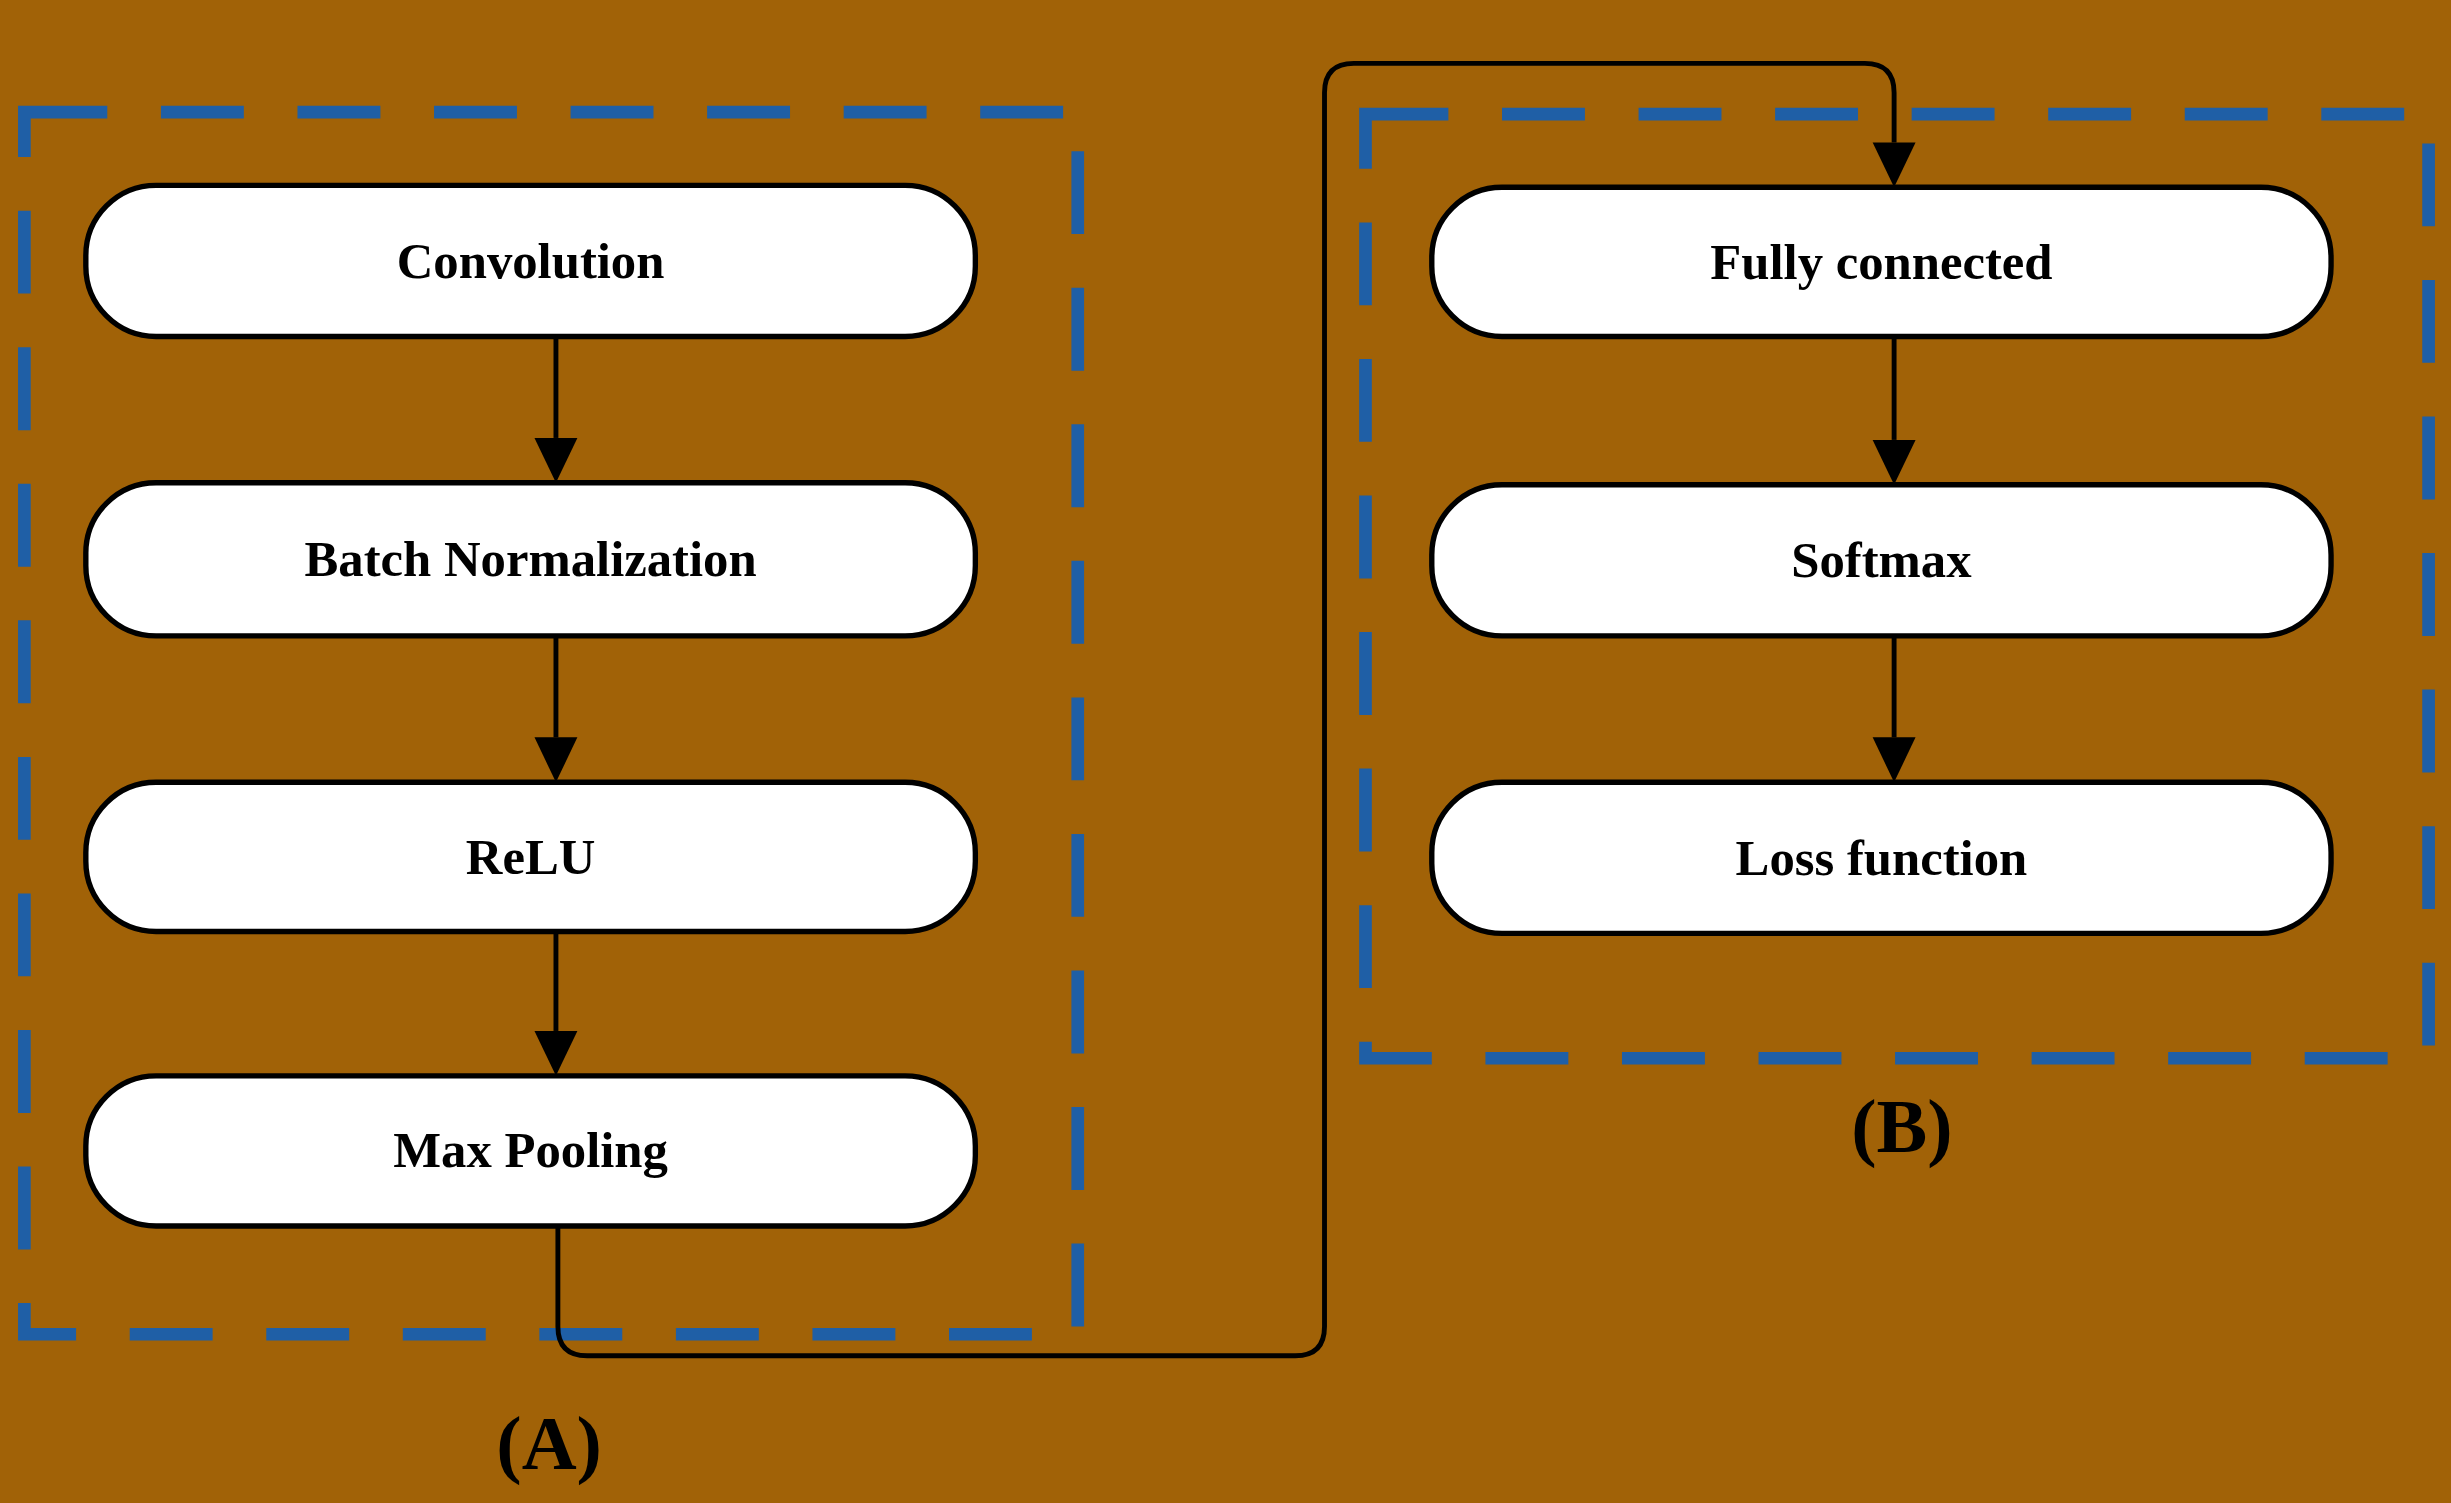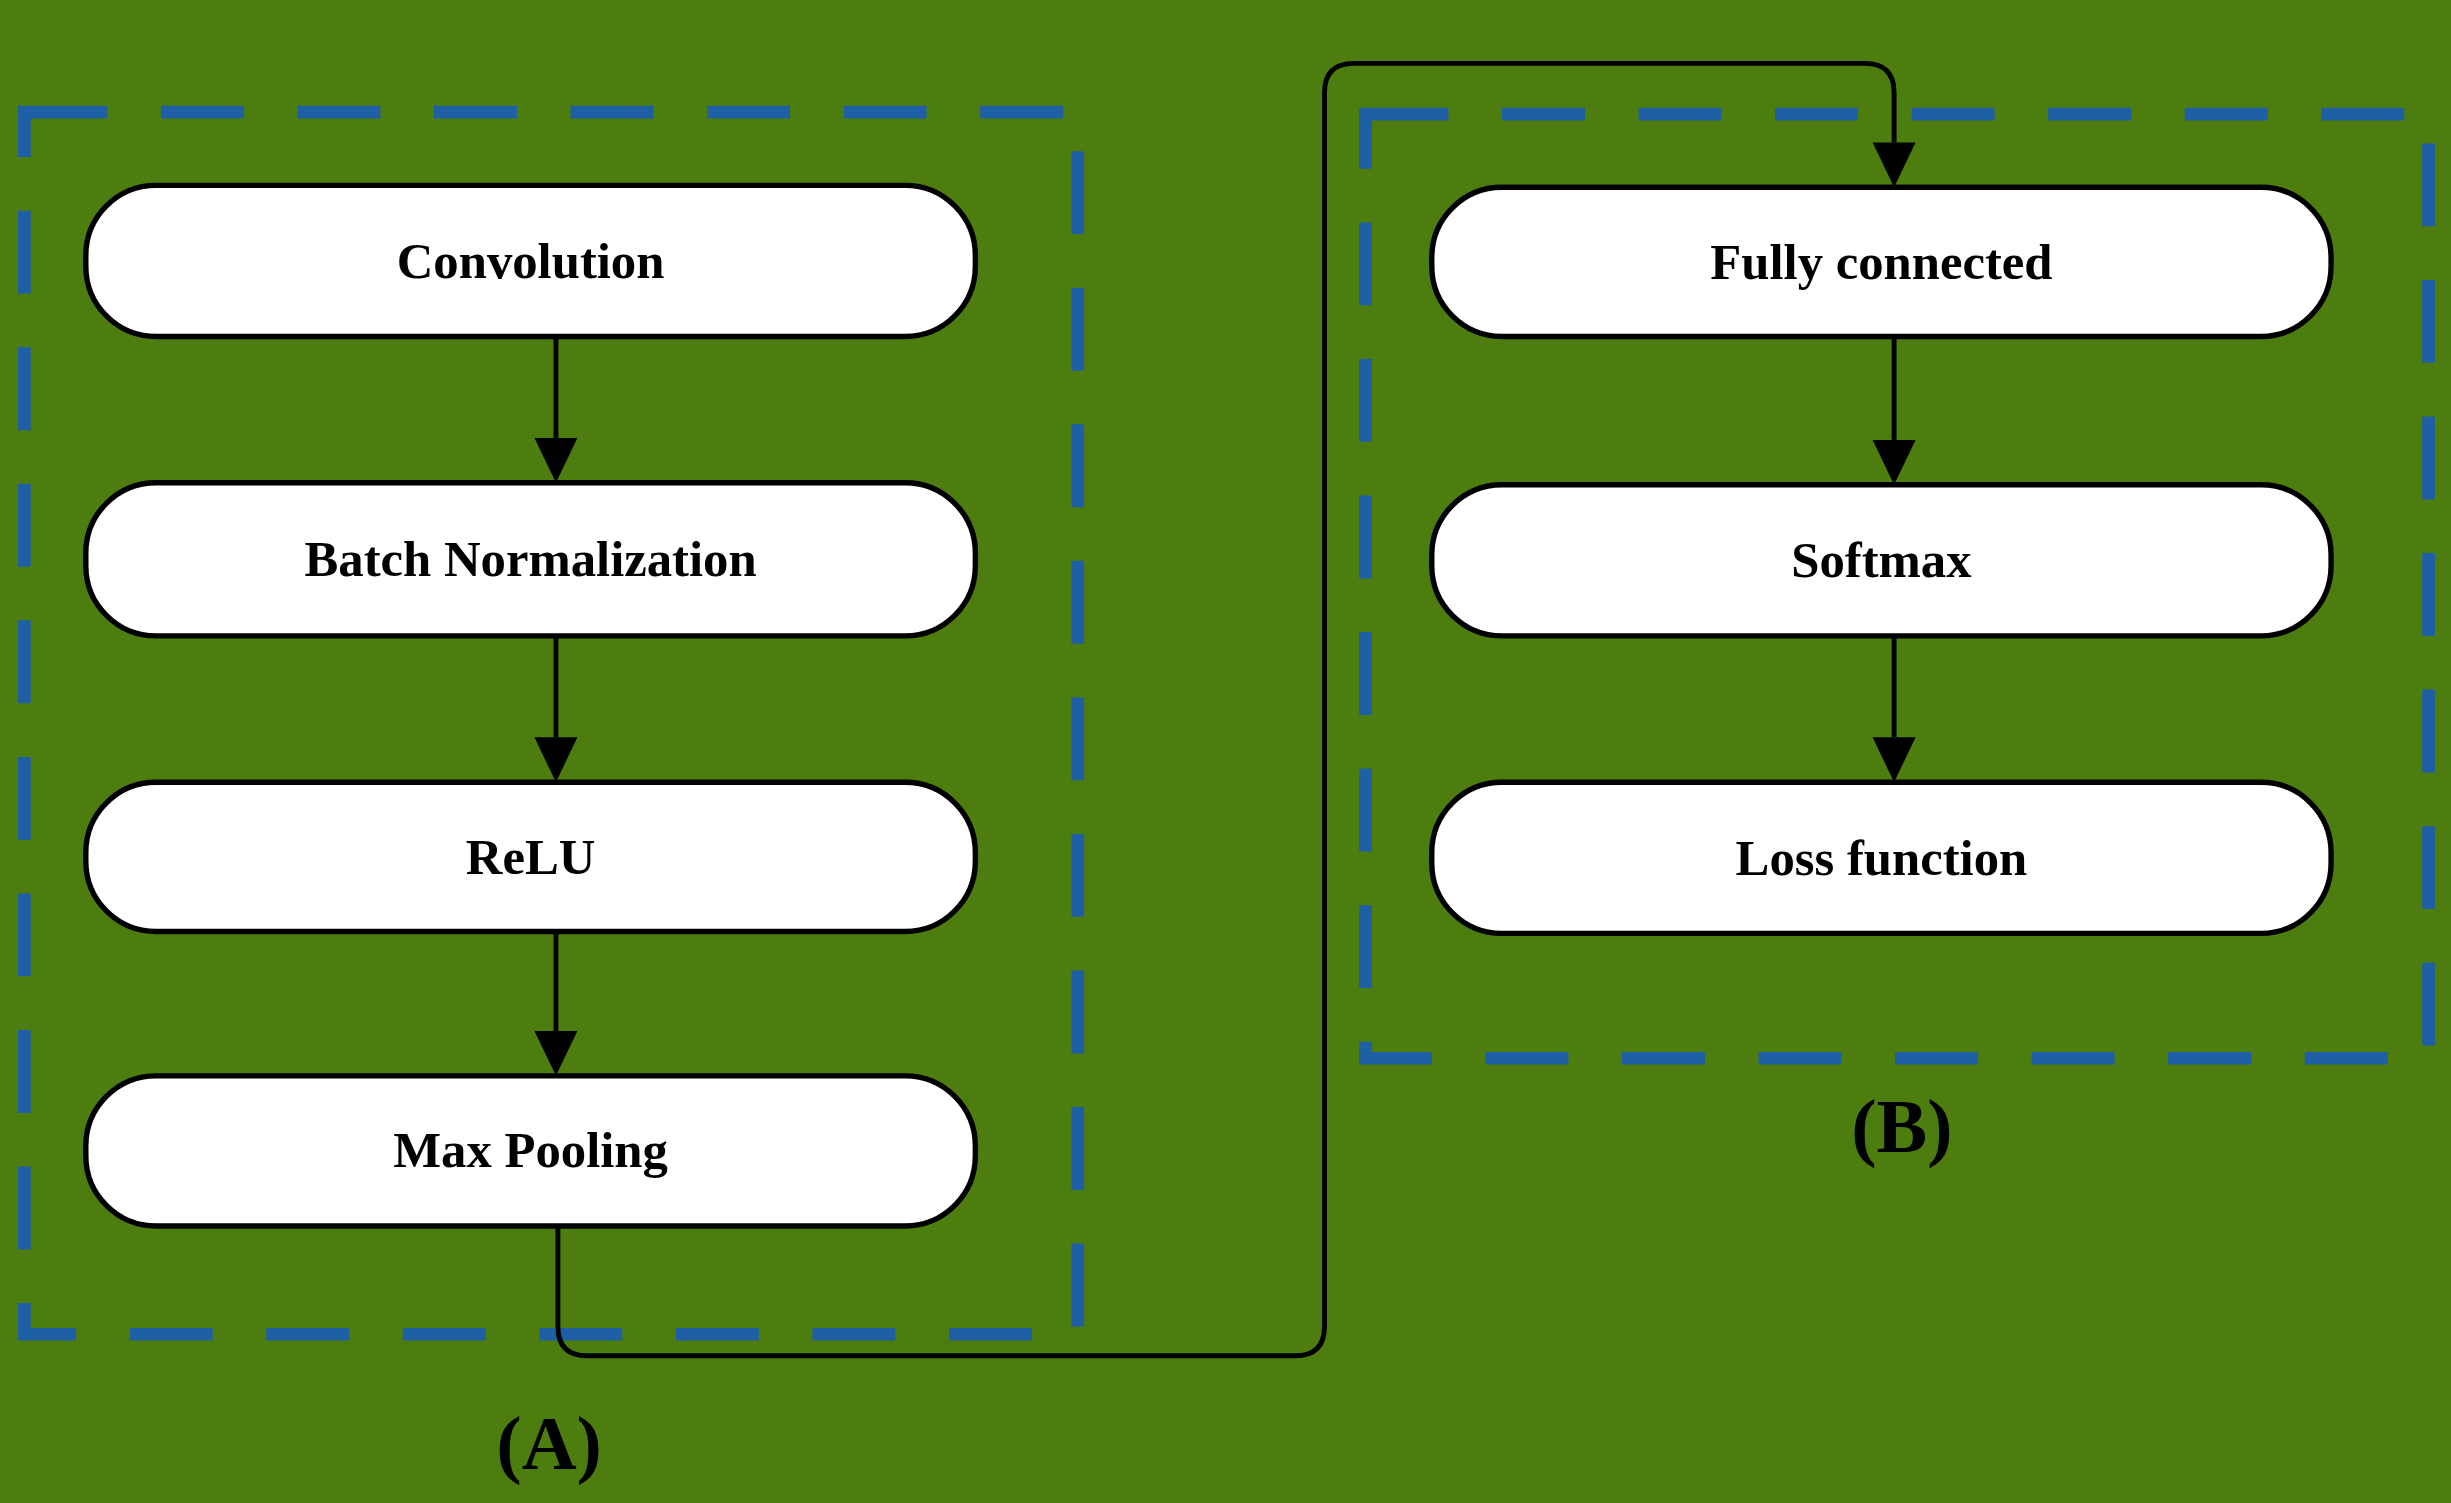--- a/index.html
+++ b/index.html
@@ -3,21 +3,21 @@
 <meta charset="utf-8">
 <style>
   html, body {
     margin: 0;
     padding: 0;
     background: #ffffff;
   }
   .figure-wrap {
     width: 2452px;
     height: 1504px;
-    background: #4d7c0f;
+    background: #a16207;
     position: relative;
     font-family: "Liberation Serif", "DejaVu Serif", serif;
   }
   svg { display: block; }
   .node-rect {
     fill: #ffffff;
     stroke: #000000;
     stroke-width: 5.5;
   }
   .node-label {

